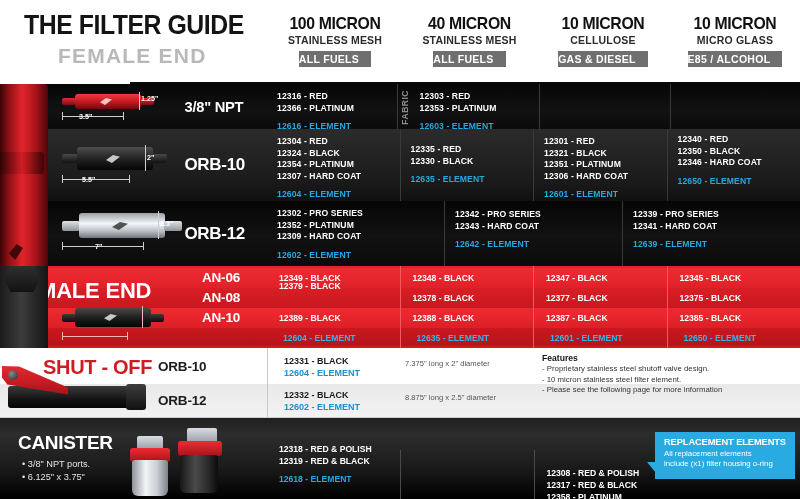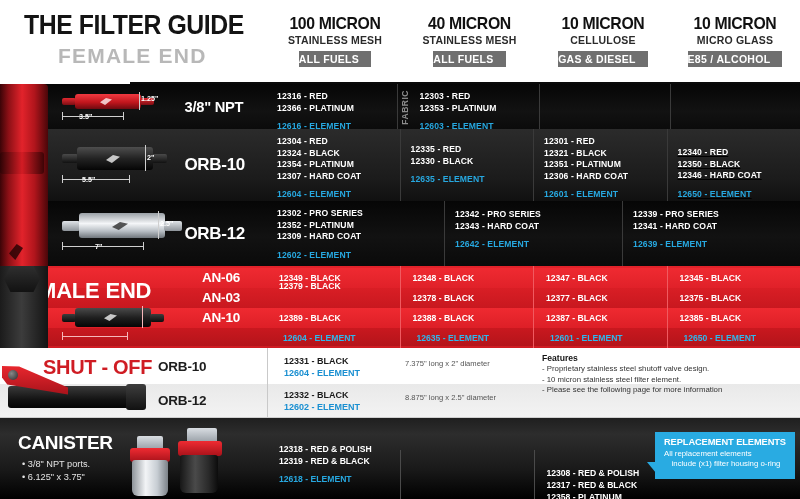--- a/index.html
+++ b/index.html
@@ -331,21 +331,21 @@
           <div class="pn">12330 - BLACK</div>
           <div class="pn el gap">12635 - ELEMENT</div>
         </div>
         <div class="cell">
           <div class="pn">12301 - RED</div>
           <div class="pn">12321 - BLACK</div>
           <div class="pn">12351 - PLATINUM</div>
           <div class="pn">12306 - HARD COAT</div>
           <div class="pn el gap">12601 - ELEMENT</div>
         </div>
-        <div class="cell" style="padding-top:18px;text-decoration:underline;">
+        <div class="cell" style="padding-top:5px;">
           <div class="pn">12340 - RED</div>
           <div class="pn">12350 - BLACK</div>
           <div class="pn">12346 - HARD COAT</div>
           <div class="pn el gap">12650 - ELEMENT</div>
         </div>
       </div>
     </div>
 
     <div class="f-row r2">
       <div class="leftcol">
@@ -392,21 +392,21 @@
   <div class="male">
     <div class="mrow a"></div>
     <div class="mrow b"></div>
     <div class="mrow c"></div>
     <div class="mrow d"></div>
 
     <div class="male-title">MALE END</div>
 
     <div class="male-sizes">
       <div style="top:2px;">AN-06</div>
-      <div style="top:22px;">AN-03</div>
+      <div style="top:22px;">AN-08</div>
       <div style="top:42px;">AN-10</div>
     </div>
 
     <div class="filt" style="left:62px; top:42px; width:105px; height:20px;">
       <div class="endL" style="left:0; top:6px; width:14px; height:8px; background:linear-gradient(180deg,#3d3d3d,#0c0c0c);"></div>
       <div class="body" style="left:13px; top:0; width:76px; height:19px; background:linear-gradient(180deg,#4a4a4a,#1e1e1e 52%,#050505);"></div>
       <div class="endR" style="left:88px; top:6px; width:14px; height:8px; background:linear-gradient(180deg,#3d3d3d,#0c0c0c);"></div>
       <div class="logomark" style="left:42px; top:6px; width:13px; height:7px;"></div>
     </div>
     <div class="dimline" style="left:62px; top:70px; width:66px; height:1px; background:#f6b7ba;"></div>
@@ -515,16 +515,16 @@
         <div class="cpn el">12608 - ELEMENT</div>
       </div>
       <div class="can-cell"></div>
     </div>
   </div>
 
   <div class="repl">
     <div class="repl-tail"></div>
     <div class="repl-h">REPLACEMENT ELEMENTS</div>
     <div class="repl-b">All replacement elements</div>
-    <div class="repl-b" style="margin-top:0;text-align:center;">include (x1) filter housing o-ring</div>
+    <div class="repl-b" style="margin-top:0;">include (x1) filter housing o-ring</div>
   </div>
 
 </div>
 
 </body></html>

